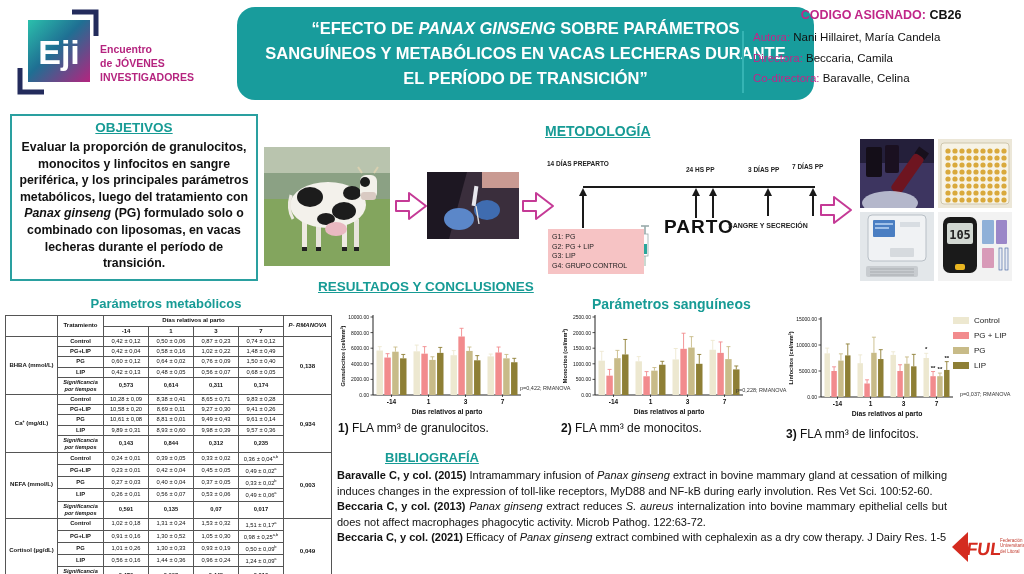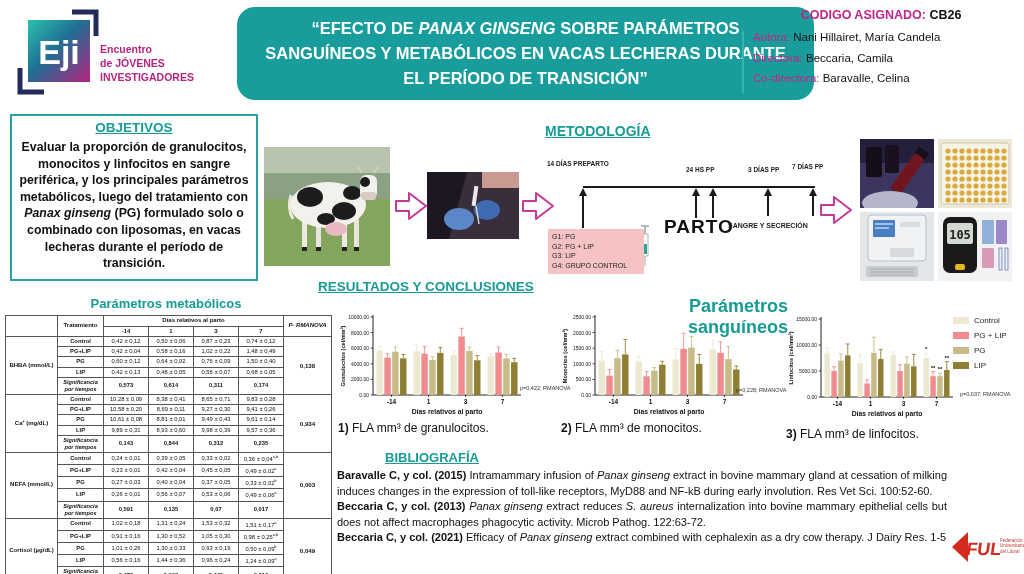--- a/index.html
+++ b/index.html
@@ -37,21 +37,21 @@
   #parto{left:664px;top:216px;font-size:19px;font-weight:bold;letter-spacing:1px;color:#111;}
   #sangre{left:728px;top:222px;font-size:7px;font-weight:bold;color:#222;}
   #groups-box{left:548px;top:229px;width:96px;height:45px;background:#F6C3C4;padding:3px 4px;box-sizing:border-box;}
   #groups-box div{font-size:7px;line-height:1.38;color:#222;}
   #lab-grid{left:860px;top:139px;width:154px;height:142px;display:grid;grid-template-columns:74px 74px;
     grid-template-rows:69px 69px;gap:4px;}
 
   
   #res-title{left:318px;top:279px;font-size:13.5px;}
   #tbl-title{left:25px;top:296px;width:282px;text-align:center;font-size:13px;font-weight:bold;color:#179B95;}
-  #sang-title{left:592px;top:296px;width:196px;text-align:right;font-size:18px;font-weight:bold;color:#179B95;}
+  #sang-title{left:592px;top:296px;width:196px;text-align:left;font-size:14px;font-weight:bold;color:#179B95;}
 
   
   #metab-table{position:absolute;left:5px;top:315px;border-collapse:collapse;table-layout:fixed;
     font-size:5.8px;background:#fff;}
   #metab-table th,#metab-table td{border:1px solid #555;text-align:center;vertical-align:middle;
     padding:1px 1px;line-height:1.25;}
   #metab-table .hdr{font-weight:bold;font-size:6px;}
   #metab-table .p-hdr{font-style:italic;}
   #metab-table .gname{font-weight:bold;font-size:6px;}
   #metab-table .tname{font-weight:bold;}

